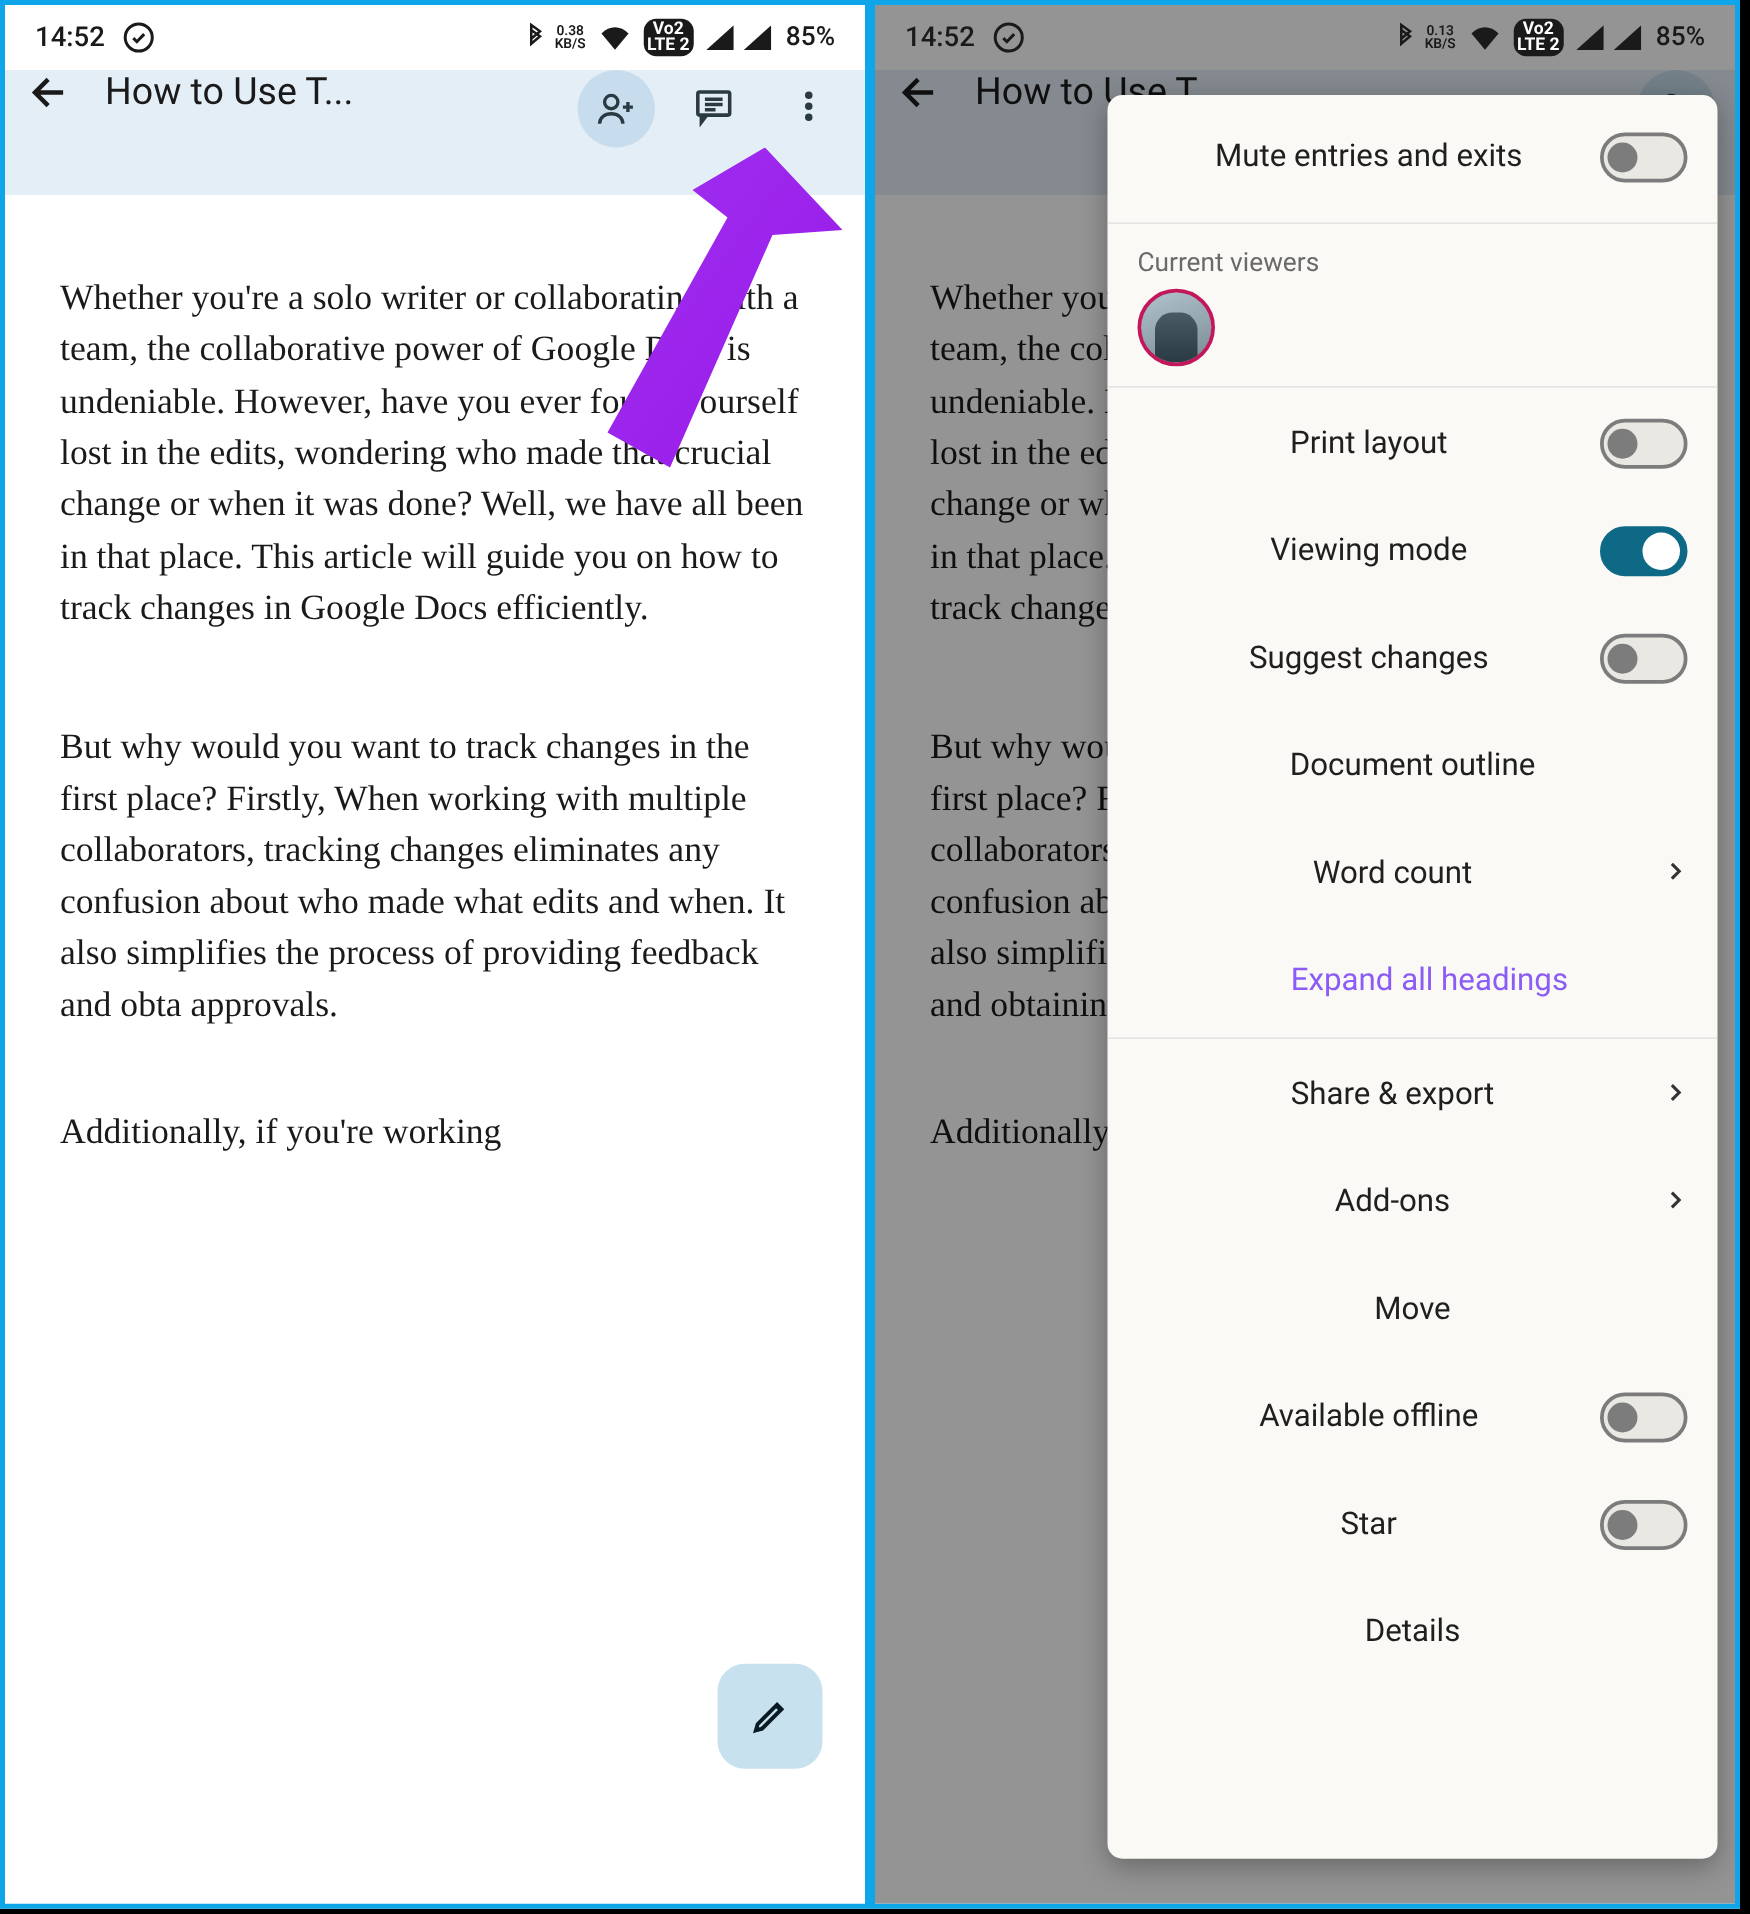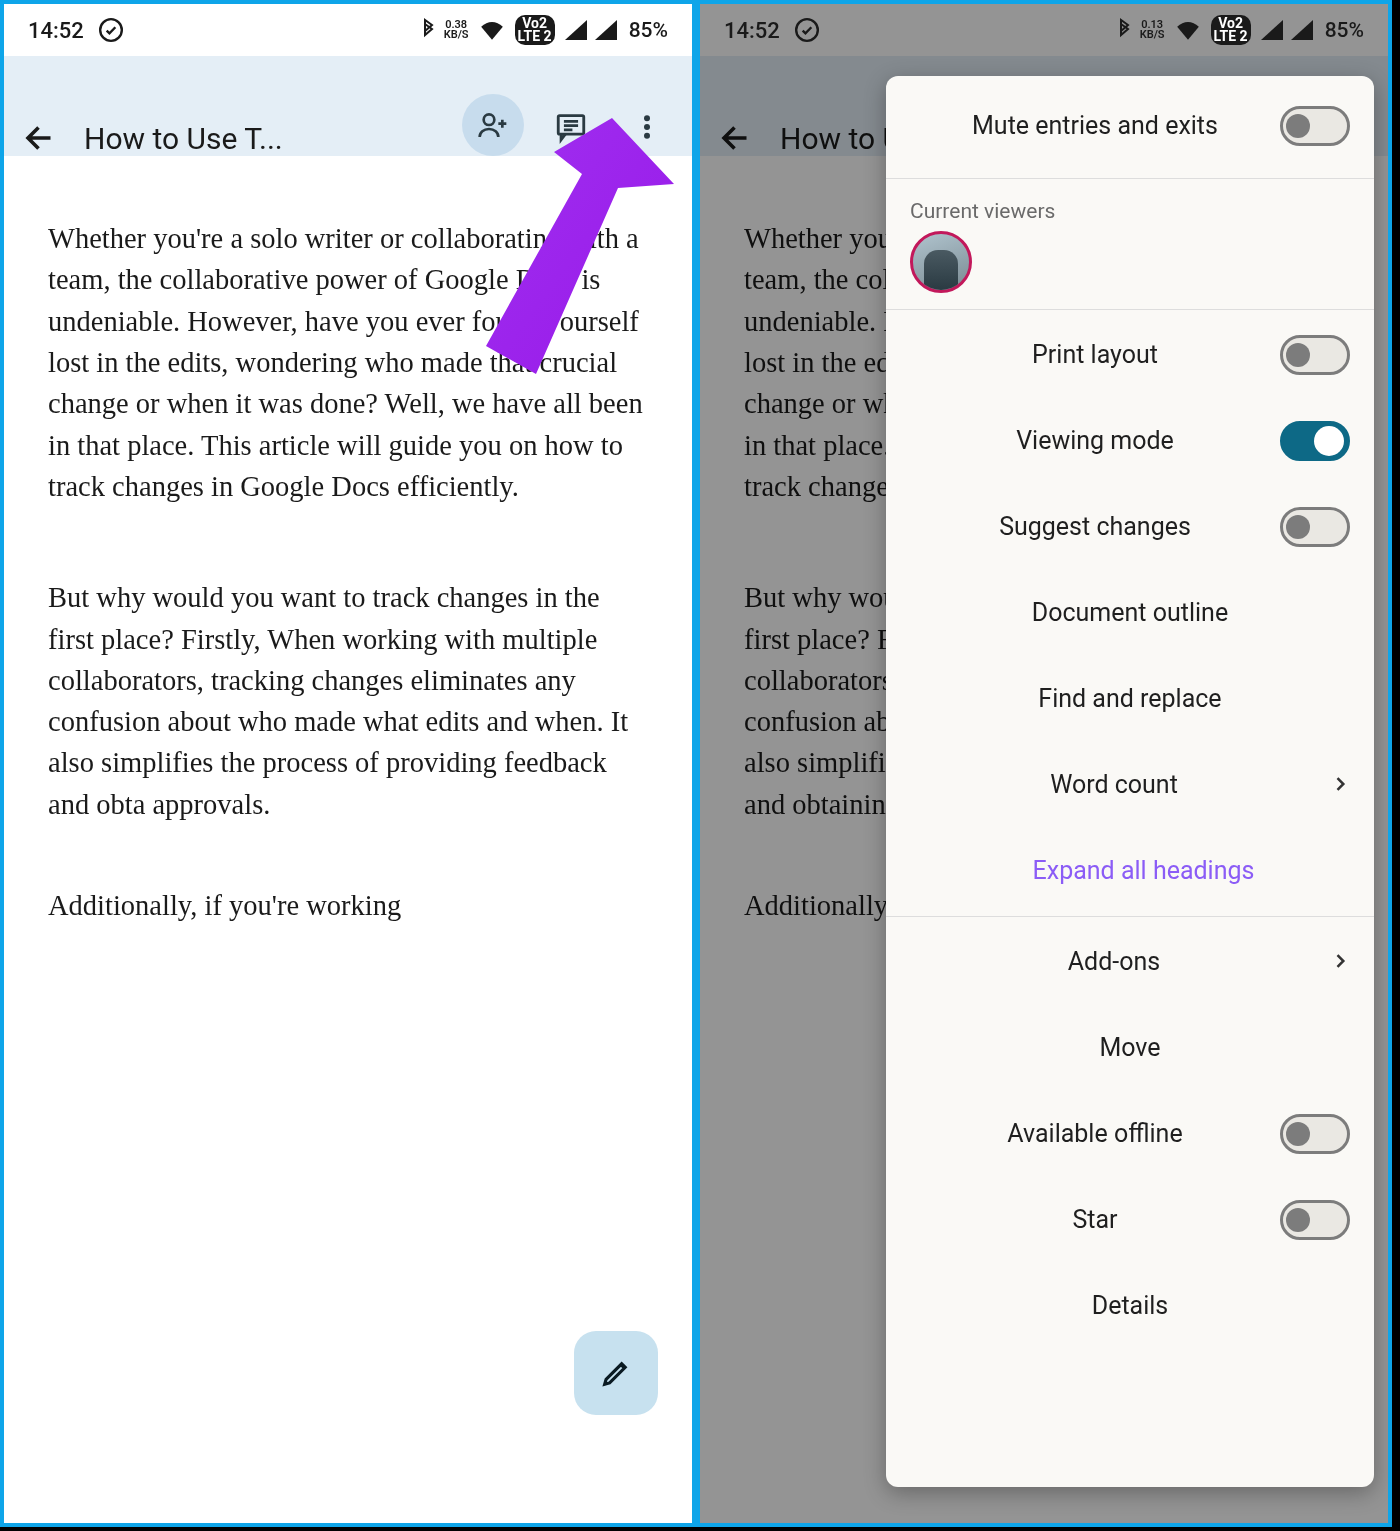--- a/index.html
+++ b/index.html
@@ -35,21 +35,21 @@
   .status-right { display: flex; align-items: center; gap: 8px; font-size: 19px; }
   .status-right svg { display: block; }
   .kbs { display: inline-flex; flex-direction: column; line-height: 0.9; font-size: 11px; font-weight: 600; text-align:center; margin-right:2px;justify-content:center;}
   .lte { display:inline-flex; flex-direction:column; line-height:0.9; font-size:14px; font-weight:700; background:#1a1a1a; color:#fff; padding:2px 3px; border-radius:10px; margin:0 2px; text-align:center;}
   
   
   .app-bar {
     height: 100px;
     background: #e4eef6;
     display: flex;
-    align-items: flex-end;
+    align-items: flex-start;
     padding: 0 16px;
     gap: 12px;
   }
   .app-bar .back { width: 40px; display:flex; justify-content:center; align-items:center; }
   .app-bar .title {
     flex: 1;
     font-size: 30px;
     font-weight: 400;
     color: #1a1a1a;
     white-space: nowrap;
@@ -351,32 +351,35 @@
     <div class="menu-item">
       <span class="label">Suggest changes</span>
       <div class="toggle">
           <div class="knob"></div>
         </div>
     </div>
     <div class="menu-item">
       <span class="label">Document outline</span>
     </div>
     <div class="menu-item">
-      <span class="label">Find and replace</span>
-    </div>
-    <div class="menu-item">
       <span class="label">Word count</span>
       <span class="chev"><svg width="20" height="20" viewBox="0 0 24 24" fill="none" stroke="#333" stroke-width="3">
             <path d="M9 5l7 7-7 7"></path>
           </svg></span>
     </div>
     <div class="menu-item disabled">
       <span class="label">Expand all headings</span>
     </div>
     <div class="menu-divider"></div>
+    <div class="menu-item">
+      <span class="label">Share &amp; export</span>
+      <span class="chev"><svg width="20" height="20" viewBox="0 0 24 24" fill="none" stroke="#333" stroke-width="3">
+            <path d="M9 5l7 7-7 7"></path>
+          </svg></span>
+    </div>
     <div class="menu-item">
       <span class="label">Add-ons</span>
       <span class="chev"><svg width="20" height="20" viewBox="0 0 24 24" fill="none" stroke="#333" stroke-width="3">
             <path d="M9 5l7 7-7 7"></path>
           </svg></span>
     </div>
     <div class="menu-item">
       <span class="label">Move</span>
     </div>
     <div class="menu-item">

